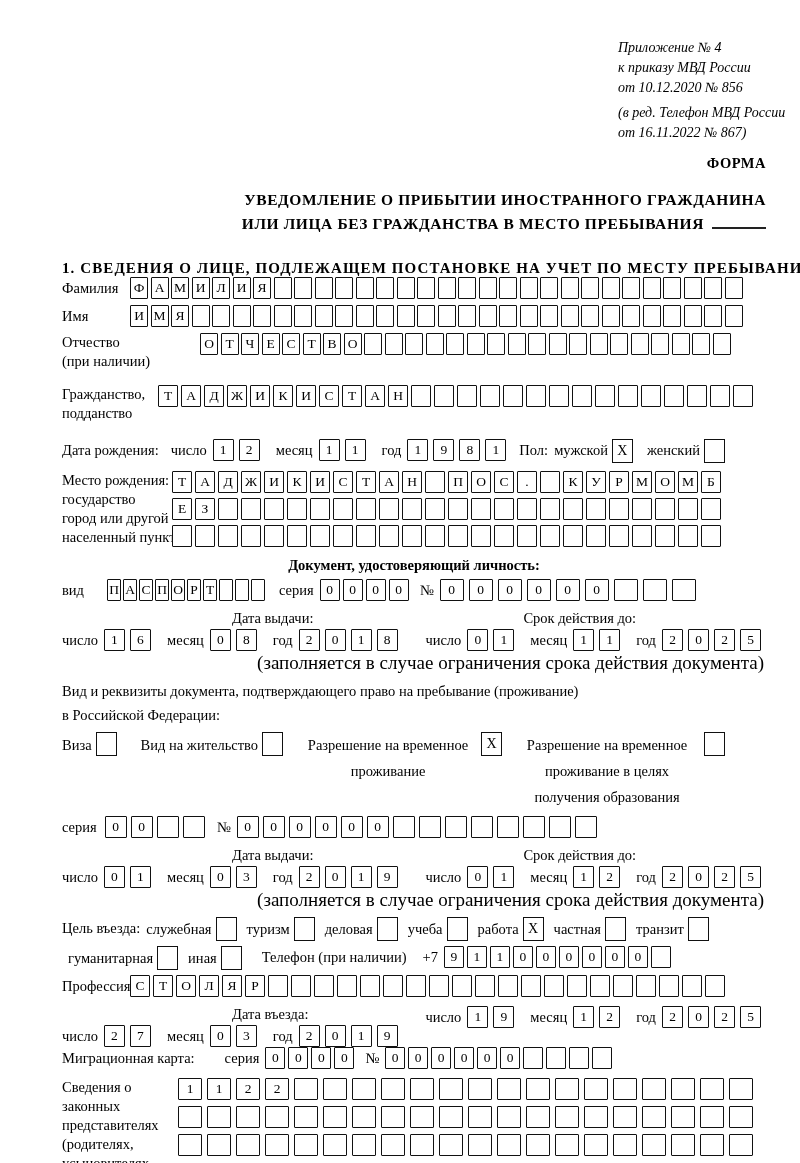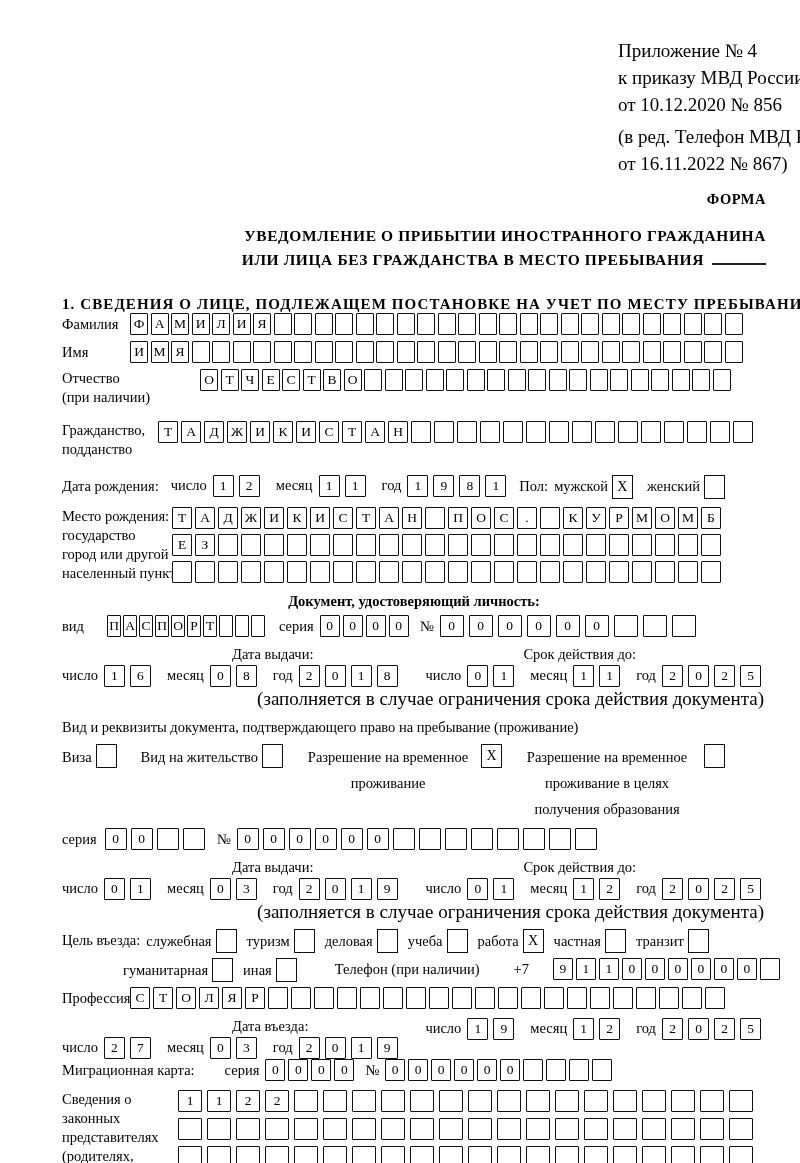--- a/index.html
+++ b/index.html
@@ -1,39 +1,39 @@
 <!DOCTYPE html>
 <html><head>
 <meta charset="utf-8">
 <style>
   html,body{margin:0;padding:0;background:#fff;}
   body{width:800px;height:1163px;overflow:hidden;color:#000;
        font-family:"Liberation Serif","DejaVu Serif",serif;font-size:14.5px;}
   .page{box-sizing:border-box;width:800px;height:1163px;padding:38px 34px 0 62px;}
 
   
-  .annex{margin-left:556px;font-size:19px;line-height:1.42;white-space:nowrap;}
+  .annex{margin-left:556px;font-size:14px;line-height:1.42;white-space:nowrap;font-style:italic;}
   .annex-note{margin-top:5px;}
   .form-word{text-align:right;font-weight:bold;font-size:14.5px;margin-top:13px;letter-spacing:.5px;}
   .title{text-align:right;font-weight:bold;font-size:15.5px;line-height:1.55;margin-top:16px;letter-spacing:.6px;}
   .blank-line{display:inline-block;width:54px;border-bottom:2px solid #222;height:13px;margin-left:8px;}
   .sec1{font-weight:bold;font-size:15px;margin-top:24px;letter-spacing:1.1px;white-space:nowrap;}
 
   
   .frow{display:flex;align-items:flex-start;margin-bottom:5px;}
   .flabel{font-size:14.5px;line-height:23px;white-space:nowrap;flex:none;}
   .stack{display:flex;flex-direction:column;}
   .stack.lines .flabel, .stack.lines span{line-height:19px;}
   .gap5>*{margin-bottom:5px;}
   .gap6>*{margin-bottom:6px;}
   .w68{width:68px;} .w45{width:45px;} .w96{width:96px;} .w110{width:110px;} .w116{width:116px;} .w138{width:138px;}
   .ml6{margin-left:6px;} .ml8{margin-left:8px;} .ml12{margin-left:12px;} .ml14{margin-left:14px;}
   .ml16{margin-left:16px;} .ml20{margin-left:20px;} .ml24{margin-left:24px;} .ml30{margin-left:30px;}
   .mt14{} .mb14{margin-bottom:14px;} .mb16{margin-bottom:16px;} .mb8{margin-bottom:8px;}
-  .indent55{margin-left:55px;gap:18px;}
+  .indent55{}
 
   
   .cells{display:flex;flex:none;}
   .cell{box-sizing:content-box;width:16px;height:20px;border:1.7px solid #111;border-radius:1px;
         margin-right:2.5px;display:flex;align-items:center;justify-content:center;
         font-size:13.5px;flex:none;background:#fff;}
   .xs .cell{width:12px;margin-right:2px;}
   .md .cell{width:18px;margin-right:3px;}
   .lg .cell{width:20px;margin-right:4px;}
   .xl .cell{width:22px;margin-right:5px;}
@@ -426,20 +426,21 @@
             <span class="cell">0</span>
             <span class="cell">2</span>
             <span class="cell">5</span>
           </span>
         </div>
     </div>
   </div>
   <div class="footnote-row">(заполняется в случае ограничения срока действия документа)</div>
 
   <div class="plain">Вид и реквизиты документа, подтверждающего право на пребывание (проживание)</div>
+  <div class="plain">в Российской Федерации:</div>
 
   <div class="frow opts">
     <span class="flabel">Виза</span>
     <span class="checkbox"></span>
     <span class="flabel ml24">Вид на жительство</span>
     <span class="checkbox"></span>
     <span class="flabel ml16 optblock optw1">Разрешение на временное проживание</span>
     <span class="checkbox">X</span>
     <span class="flabel ml12 optblock optw2">Разрешение на временное проживание в целях получения образования</span>
     <span class="checkbox"></span>

